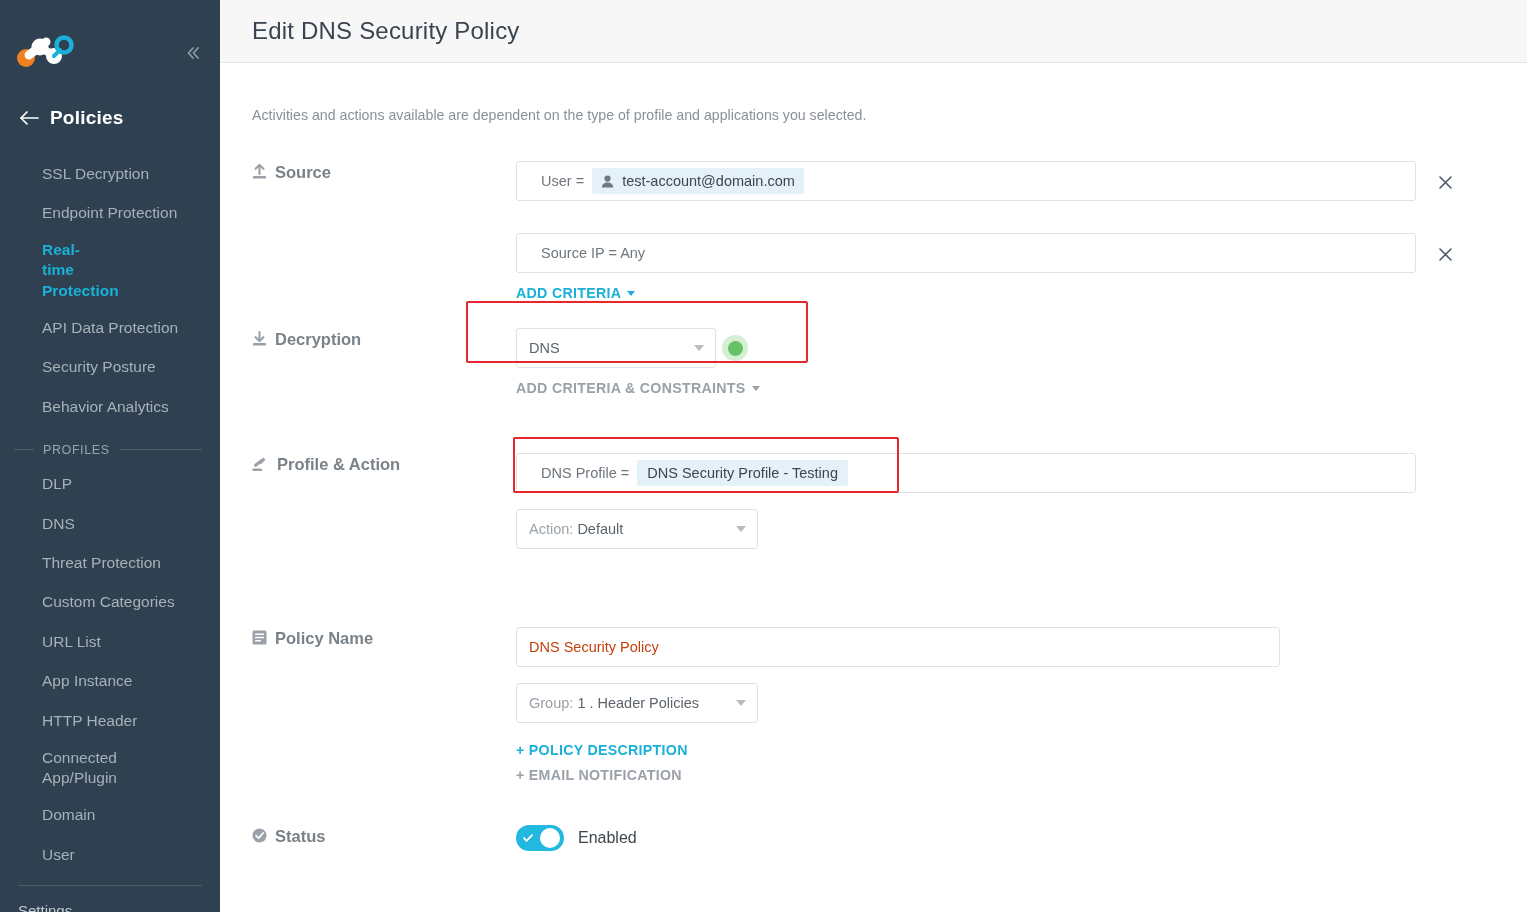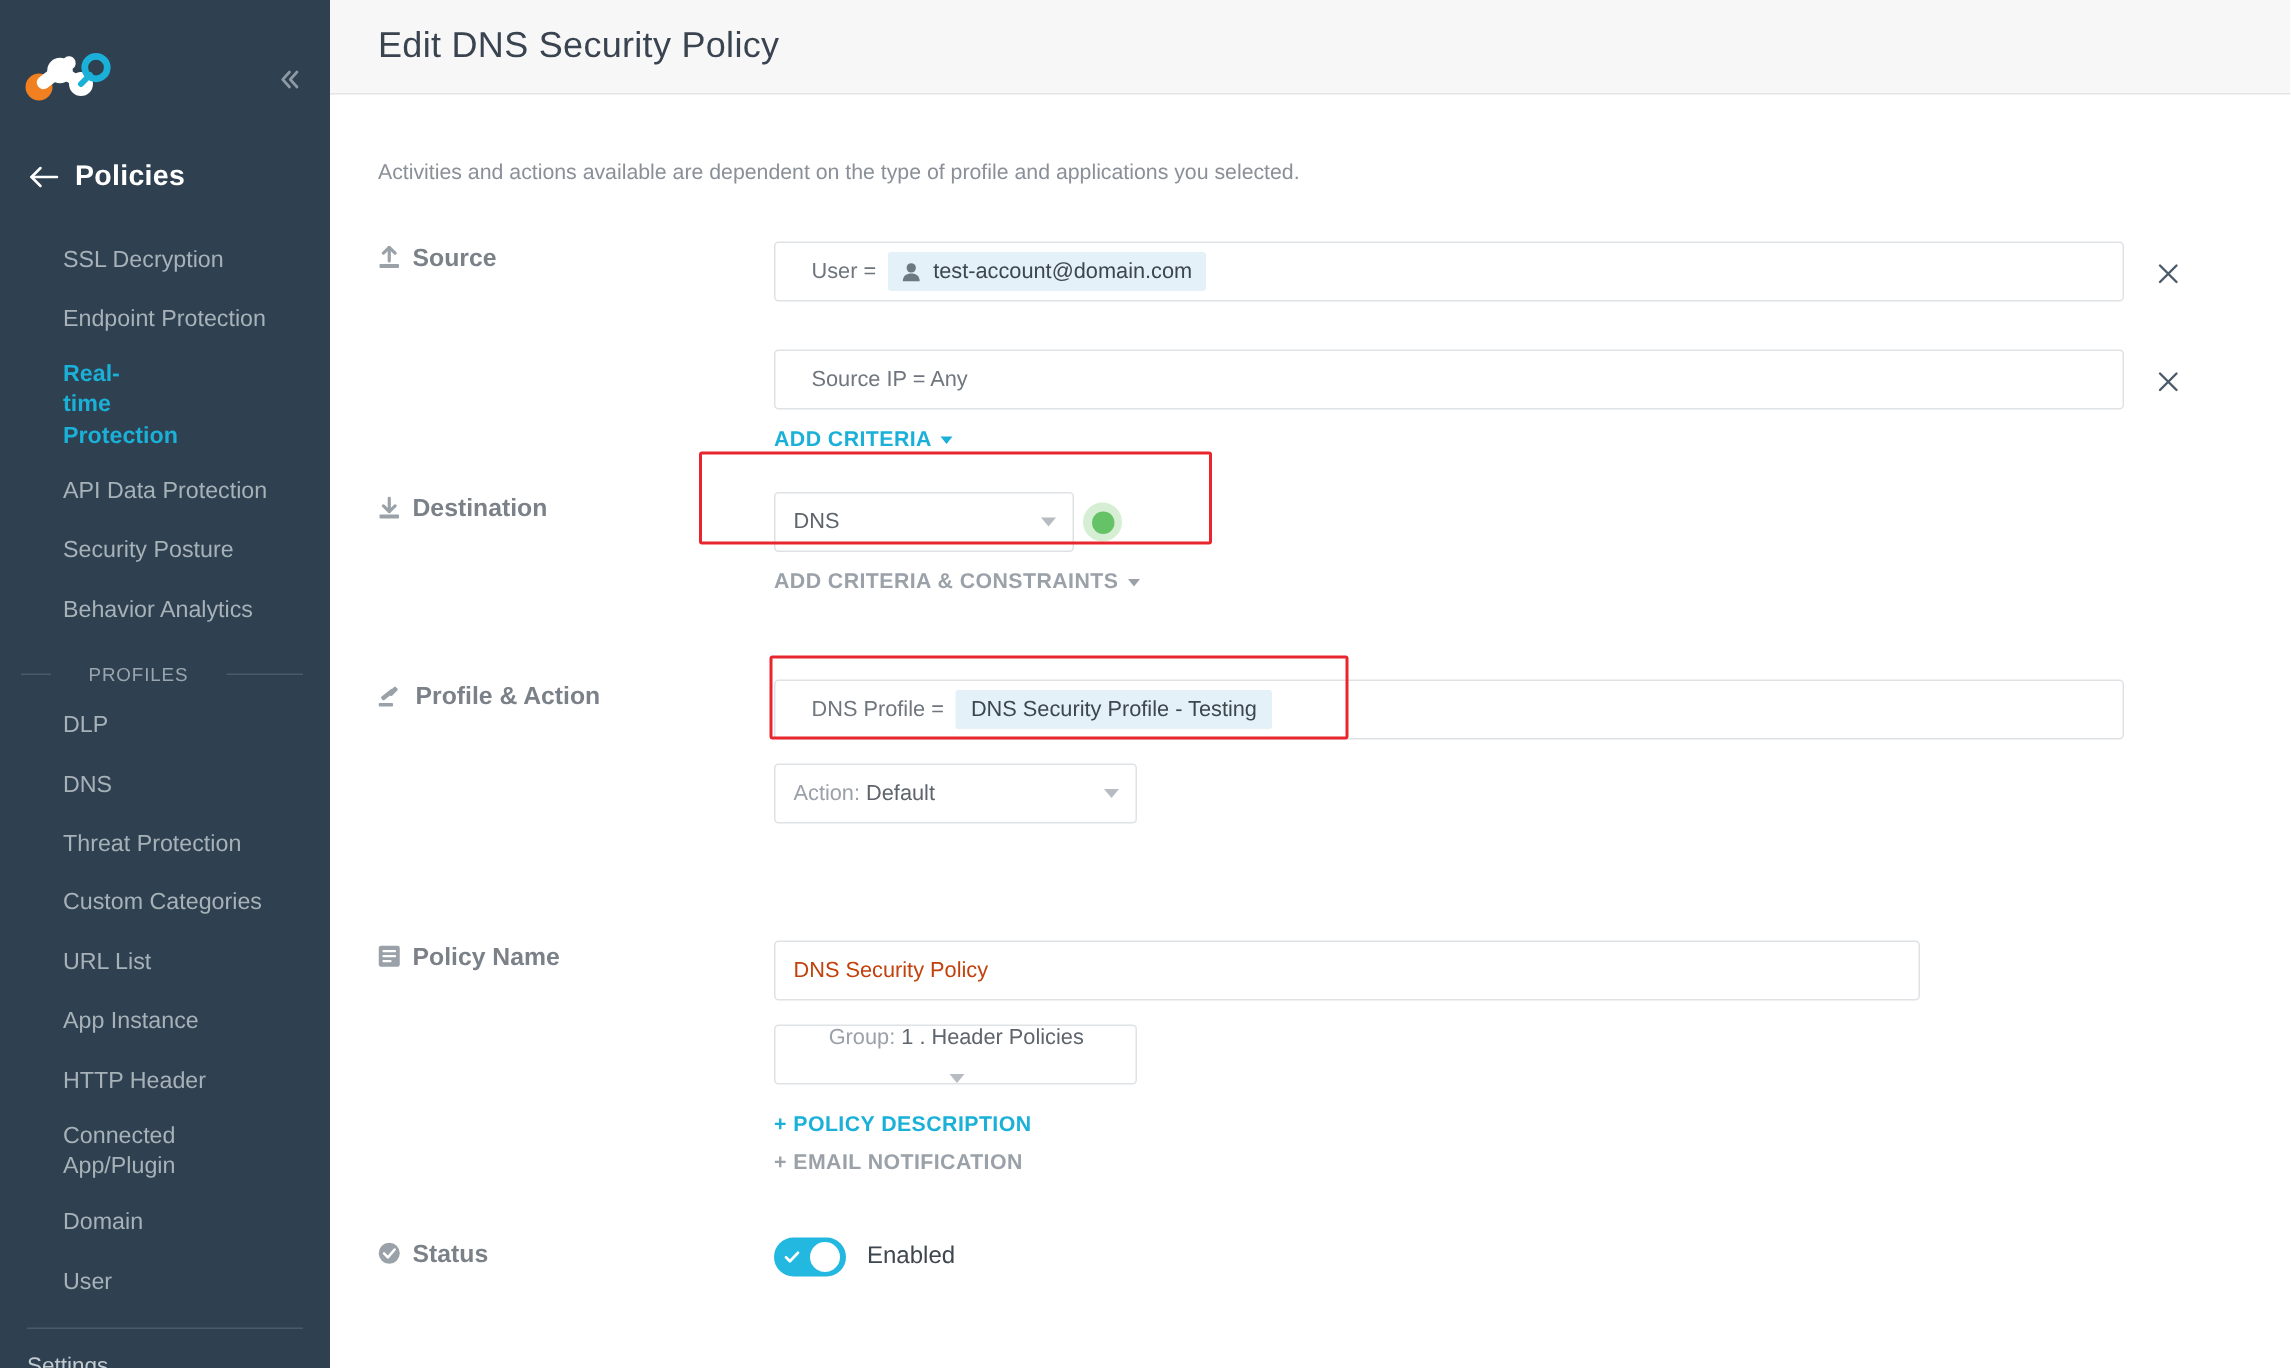--- a/index.html
+++ b/index.html
@@ -53,21 +53,21 @@
     padding: 9.5px 16px 9.5px 42px;
     cursor: pointer;
     text-decoration: none;
   }
   .sb-item.active { color: #1ab0d8; font-weight: bold; }
   .sb-item.two-line { padding-top: 7px; padding-bottom: 7px; }
 
   .sb-section {
     display: flex; align-items: center;
     margin: 16px 18px 8px 14px;
-    gap: 25px;
+    gap: 9px;
     text-align: center;
   }
   .sb-section .ln { height: 1px; background: #4a5a68; flex: 0 0 20px; }
   .sb-section .ln.grow { flex: 1 1 auto; }
   .sb-section .lbl {
     color: #9aa5ad; font-size: 12.5px; letter-spacing: .6px;
     white-space: nowrap;
   }
 
   .sb-divider { height: 1px; background: #4a5a68; margin: 10px 18px 0 18px; }
@@ -333,21 +333,21 @@
 
       <div class="row" style="margin-top:26px;">
         <div class="row-label">
           <span class="ic">
             <svg width="15" height="16" viewBox="0 0 15 16">
               <path d="M7.5 1 L7.5 10" stroke="#9aa1a8" stroke-width="2.1" stroke-linecap="round"></path>
               <path d="M3.6 6.2 L7.5 10 L11.4 6.2" fill="none" stroke="#9aa1a8" stroke-width="2.1" stroke-linecap="round" stroke-linejoin="round"></path>
               <rect x="1" y="12" width="13" height="2.6" rx="0.6" fill="#9aa1a8"></rect>
             </svg>
           </span>
-          <span>Destination</span>
+          <span>Decryption</span>
         </div>
         <div class="row-fields">
           <div style="display:flex; align-items:center;">
             <div class="select">
               <span>DNS</span>
               <span class="sel-caret"></span>
             </div>
             <div class="green-dot-wrap">
               <span class="green-dot"></span>
             </div>
@@ -396,21 +396,21 @@
               <rect x="0.5" y="0.5" width="14" height="14" rx="1.5" fill="#9aa1a8"></rect>
               <rect x="3" y="3.4" width="9" height="1.5" rx="0.5" fill="#ffffff"></rect>
               <rect x="3" y="6.7" width="9" height="1.5" rx="0.5" fill="#ffffff"></rect>
               <rect x="3" y="10" width="6" height="1.5" rx="0.5" fill="#ffffff"></rect>
             </svg>
           </span>
           <span>Policy Name</span>
         </div>
         <div class="row-fields">
           <input class="input-text" type="text" value="DNS Security Policy" style="">
-          <div class="select w242" style="margin-top:16px;flex-direction:column;">
+          <div class="select w242" style="margin-top:16px;">
             <span>
               <span class="gray">Group:</span>
               <span>1 . Header Policies</span>
             </span>
             <span class="sel-caret"></span>
           </div>
           <div style="margin-top:19px;">
             <span class="plus-link">+ POLICY DESCRIPTION</span>
             <span class="plus-link gray" style="margin-top:9px;">+ EMAIL NOTIFICATION</span>
           </div>

